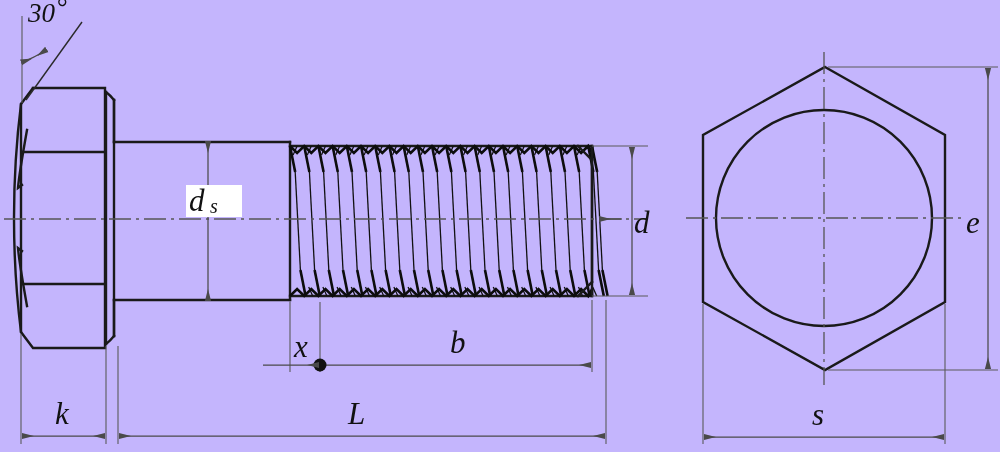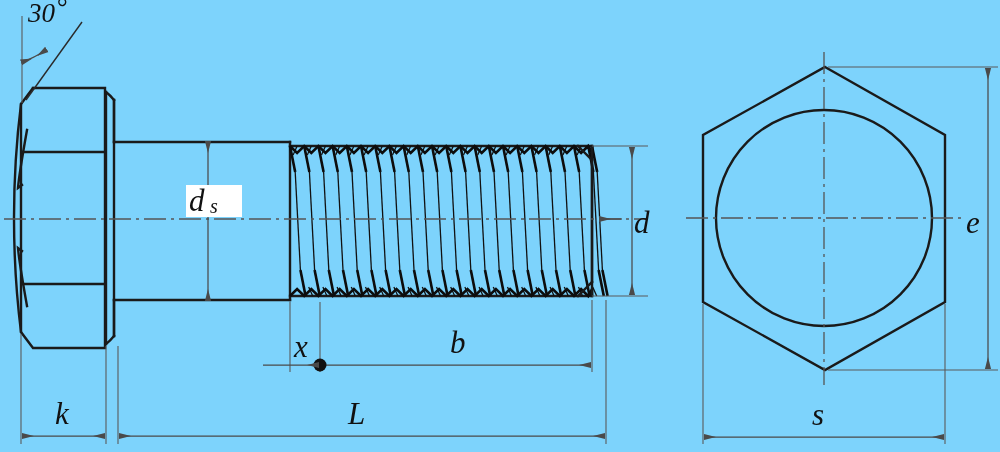--- a/index.html
+++ b/index.html
@@ -7,21 +7,21 @@
     padding: 0;
     background: #ffffff;
   }
   body {
     font-family: "Liberation Serif", serif;
   }
   #drawing-root {
     position: relative;
     width: 1000px;
     height: 452px;
-    background: #7dd3fc;
+    background: #c4b5fd;
     overflow: hidden;
   }
   svg#bolt-drawing {
     display: block;
     width: 1000px;
     height: 452px;
   }
   .solid-line {
     fill: none;
     stroke: #1a1a1a;

